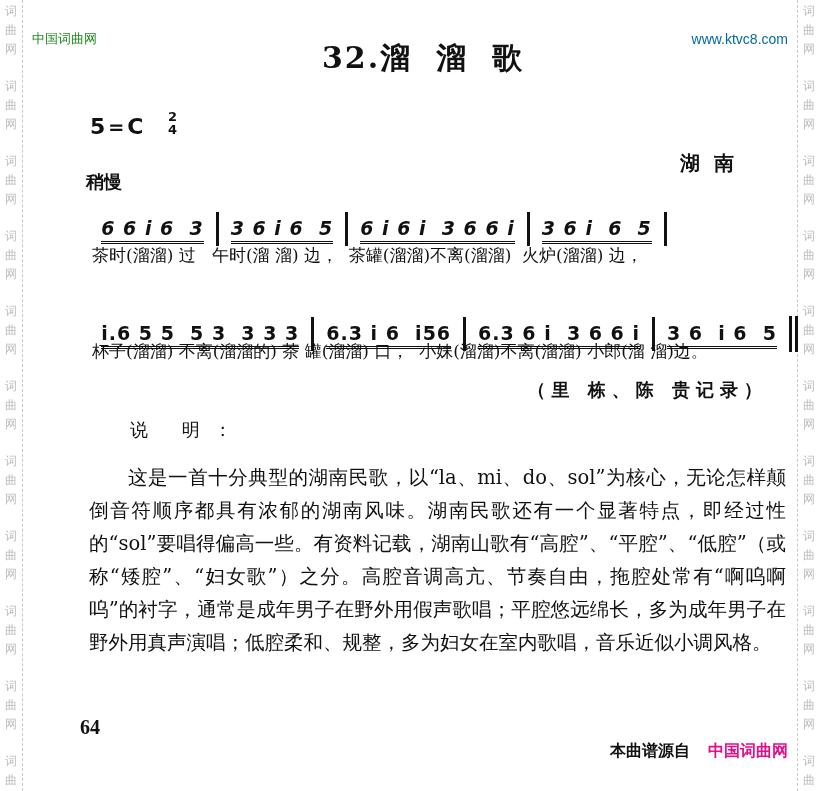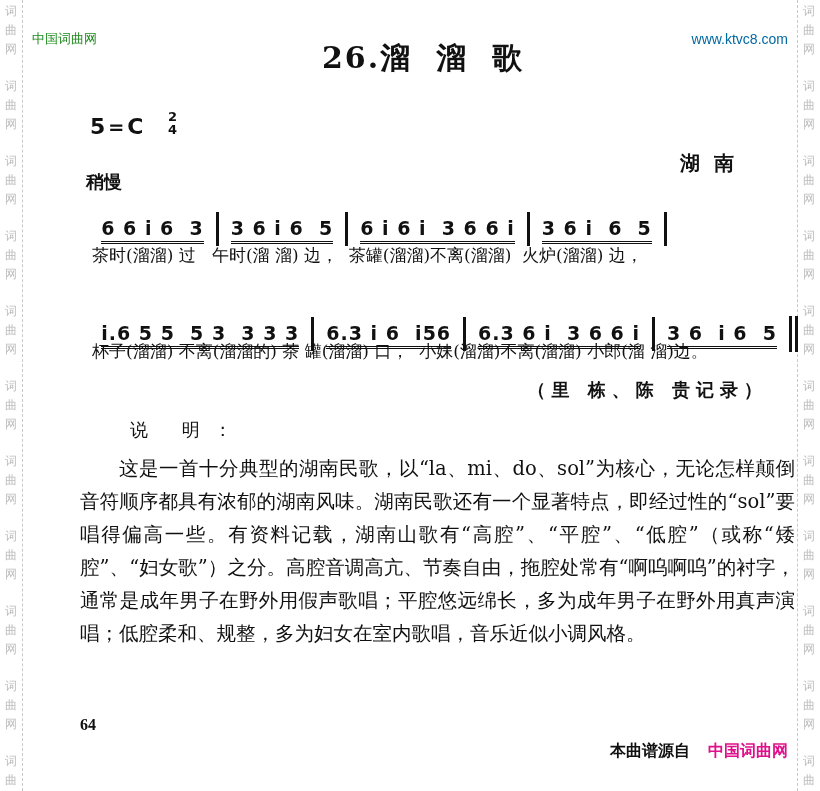--- a/index.html
+++ b/index.html
@@ -19,22 +19,22 @@
   .tempo { position:absolute; left:86px; top:150px; font-family:"DejaVu Sans", sans-serif; font-weight:bold; font-size:18px;margin-top:20px; }
   .region { position:absolute; left:680px; top:150px; font-family:Liberation Serif, serif; font-weight:bold; font-size:20px; letter-spacing:14px; }
   .staff { position:absolute; left:86px; font-family:"DejaVu Sans", sans-serif; font-weight:bold; font-size:19px; white-space:pre; letter-spacing:1px; }
   .staff .m { display:inline-block; border-bottom:3px double #111; padding-bottom:2px; }
   .staff .bar { display:inline-block; width:3px; height:34px; background:#111; vertical-align:middle; margin:0 12px; }
   .staff .final { display:inline-block; width:3px; height:36px; background:#111; vertical-align:middle; margin-left:12px; box-shadow:6px 0 0 #111; }
   .lyric { position:absolute; left:92px; font-family:"DejaVu Serif", serif; font-size:17px; white-space:pre; }
   .credit { position:absolute; right:52px; top:378px; font-family:"DejaVu Serif", serif; font-weight:bold; font-size:18px; letter-spacing:6px;margin-left:41px; }
   .note-head { position:absolute; left:130px; top:418px; font-family:"DejaVu Sans", sans-serif; font-weight:normal; font-size:18px; letter-spacing:14px; }
   .para { position:absolute; left:80px; top:452px; width:715px; font-family:"DejaVu Serif", serif; font-size:19.5px; line-height:33px; text-align:justify; }
-  .para p { margin:0; text-indent:2em; }
-  .pagenum { position:absolute; left:80px; top:716px; font-family:"Liberation Serif", serif; font-weight:bold; font-size:16px; }
+  .para p { margin:9px; text-indent:2em; }
+  .pagenum { position:absolute; left:80px; top:716px; font-family:"Liberation Serif", serif; font-weight:bold; font-size:20px; }
   .source { position:absolute; right:32px; top:741px; font-family:"DejaVu Sans", sans-serif; font-weight:bold; font-size:16px;text-align:center; }
   .source .lbl { color:#111; margin-right:18px; }
   .source .brand { color:#e0108a; }
 </style>
 </head>
 <body>
 
 <div class="side left" id="wmLeft">
     <div class="wm-group">
       <span>词</span>
@@ -147,32 +147,32 @@
       <span>词</span>
       <span>曲</span>
       <span>网</span>
     </div>
   </div>
 
 <div class="site-left">中国词曲网</div>
 <div class="site-right">www.ktvc8.com</div>
 
 <div class="title">
-  <span>26.</span><span class="t-name">溜溜歌</span>
+  <span>32.</span><span class="t-name">溜溜歌</span>
 </div>
 
 <div class="key">5＝C</div>
 <div class="timesig">
   <span>2</span>
   <span>4</span>
 </div>
 <div class="tempo">稍慢</div>
 <div class="region">湖南</div>
 
-<div class="staff" style="top:190px;">
+<div class="staff" style="top:190px;font-style:italic;">
   <span class="m">6 6 i 6  3</span><span class="bar"></span><span class="m">3 6 i 6  5</span><span class="bar"></span><span class="m">6 i 6 i  3 6 6 i</span><span class="bar"></span><span class="m">3 6 i  6  5</span><span class="bar"></span>
 </div>
 <div class="lyric" style="top:244px;">茶时(溜溜) 过   午时(溜 溜) 边，  茶罐(溜溜)不离(溜溜)  火炉(溜溜) 边，</div>
 
 <div class="staff" style="top:294px;">
   <span class="m">i.6 5 5  5 3  3 3 3</span><span class="bar"></span><span class="m">6.3 i 6  i56</span><span class="bar"></span><span class="m">6.3 6 i  3 6 6 i</span><span class="bar"></span><span class="m">3 6  i 6  5</span><span class="final"></span>
 </div>
 <div class="lyric" style="top:340px;">杯子(溜溜) 不离(溜溜的) 茶 罐(溜溜) 口，  小妹(溜溜)不离(溜溜) 小郎(溜 溜)边。</div>
 
 <div class="credit">（里 栋、陈 贵记录）</div>

